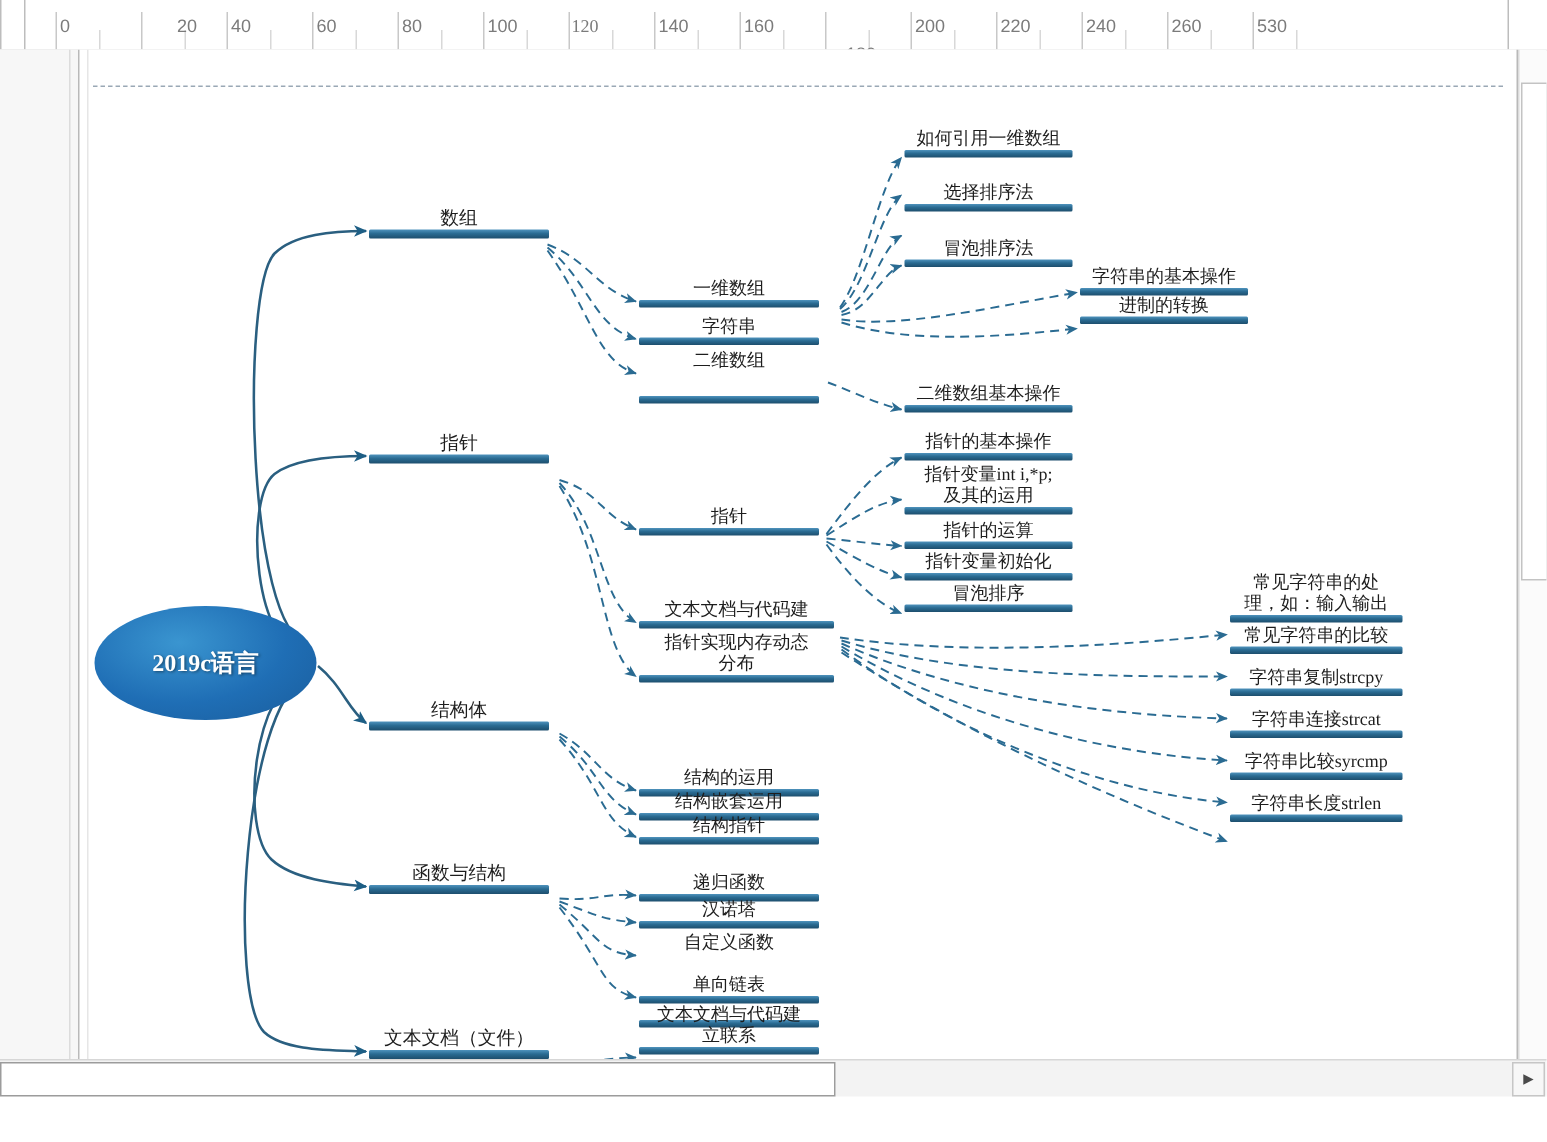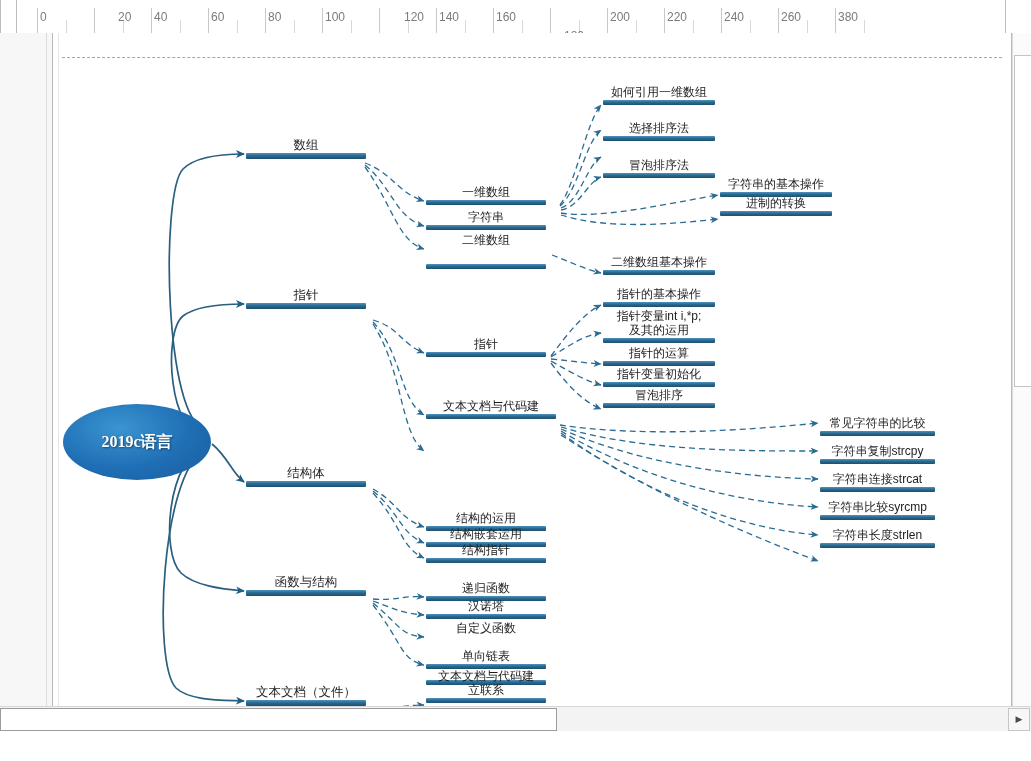--- a/index.html
+++ b/index.html
@@ -61,21 +61,21 @@
     text-shadow:1px 1px 2px rgba(0,0,0,.45);
   }
 
   .node{
     position:absolute;
     display:flex;flex-direction:column;justify-content:flex-end;
     align-items:center;
   }
   .node .txt{
     font-size:12px;color:#1d1d1d;line-height:14px;text-align:center;
-    white-space:pre-line;font-family:Liberation Sans, sans-serif;
+    white-space:pre-line;font-family:Liberation Serif, serif;
     letter-spacing:0px;
   }
   .node .bar{
     height:5px;width:100%;
     background:linear-gradient(to bottom,#4f93bd 0%,#2a6b92 45%,#1d4e6d 100%);
     border-radius:1px;margin-top:1px;
   }
   .node.lvl1 .bar{height:6px;}
   .node.lvl1 .txt{font-size:12.5px;}
 </style>
@@ -96,21 +96,21 @@
     <div class="rtick" style="left: 236.5px; top: 20px; height: 13px;"></div>
     <div class="rlabel" style="left: 208px;">60</div>
     <div class="rtick major" style="left: 265px;"></div>
     <div class="rtick" style="left: 293.5px; top: 20px; height: 13px;"></div>
     <div class="rlabel" style="left: 265px;">80</div>
     <div class="rtick major" style="left: 322px;"></div>
     <div class="rtick" style="left: 350.5px; top: 20px; height: 13px;"></div>
     <div class="rlabel" style="left: 322px;">100</div>
     <div class="rtick major" style="left: 379px;"></div>
     <div class="rtick" style="left: 407.5px; top: 20px; height: 13px;"></div>
-    <div class="rlabel" style="left: 401px;">120</div>
+    <div class="rlabel" style="left: 378px; font-family: Liberation Serif, serif;">120</div>
     <div class="rtick major" style="left: 436px;"></div>
     <div class="rtick" style="left: 464.5px; top: 20px; height: 13px;"></div>
     <div class="rlabel" style="left: 436px;">140</div>
     <div class="rtick major" style="left: 493px;"></div>
     <div class="rtick" style="left: 521.5px; top: 20px; height: 13px;"></div>
     <div class="rlabel" style="left: 493px;">160</div>
     <div class="rtick major" style="left: 550px;"></div>
     <div class="rtick" style="left: 578.5px; top: 20px; height: 13px;"></div>
     <div class="rlabel" style="left: 561px; margin-top: 19px;">180</div>
     <div class="rtick major" style="left: 607px;"></div>
@@ -120,21 +120,21 @@
     <div class="rtick" style="left: 692.5px; top: 20px; height: 13px;"></div>
     <div class="rlabel" style="left: 664px;">220</div>
     <div class="rtick major" style="left: 721px;"></div>
     <div class="rtick" style="left: 749.5px; top: 20px; height: 13px;"></div>
     <div class="rlabel" style="left: 721px;">240</div>
     <div class="rtick major" style="left: 778px;"></div>
     <div class="rtick" style="left: 806.5px; top: 20px; height: 13px;"></div>
     <div class="rlabel" style="left: 778px;">260</div>
     <div class="rtick major" style="left: 835px;"></div>
     <div class="rtick" style="left: 863.5px; top: 20px; height: 13px;"></div>
-    <div class="rlabel" style="left: 835px;">380</div>
+    <div class="rlabel" style="left: 835px;">530</div>
     <div class="redge" style="left: 0px;"></div>
     <div class="redge" style="left: 16px;"></div>
     <div class="redge" style="left: 1005px;"></div>
   </div>
 
 <div id="canvas-wrap">
   <div id="page">
     <div id="page-margin"></div>
   </div>
   <div id="gutter"></div>
@@ -232,20 +232,25 @@
       <div class="bar"></div>
     </div>
     <div class="node" style="left:426px;top:304px;width:120px;">
       <span class="txt">指针</span>
       <div class="bar"></div>
     </div>
     <div class="node" style="left:426px;top:366px;width:130px;">
       <span class="txt">文本文档与代码建</span>
       <div class="bar"></div>
     </div>
+    <div class="node" style="left:426px;top:388px;width:130px;">
+      <span class="txt">指针实现内存动态
+分布</span>
+      <div class="bar"></div>
+    </div>
     <div class="node" style="left:426px;top:478px;width:120px;">
       <span class="txt">结构的运用</span>
       <div class="bar"></div>
     </div>
     <div class="node" style="left:426px;top:494px;width:120px;">
       <span class="txt">结构嵌套运用</span>
       <div class="bar"></div>
     </div>
     <div class="node" style="left:426px;top:510px;width:120px;">
       <span class="txt">结构指针</span>
@@ -309,20 +314,25 @@
     <div class="node" style="left:603px;top:313px;width:112px;">
       <span class="txt">指针的运算</span>
       <div class="bar"></div>
     </div>
     <div class="node" style="left:603px;top:334px;width:112px;">
       <span class="txt">指针变量初始化</span>
       <div class="bar"></div>
     </div>
     <div class="node" style="left:603px;top:355px;width:112px;">
       <span class="txt">冒泡排序</span>
+      <div class="bar"></div>
+    </div>
+    <div class="node" style="left:820px;top:348px;width:115px;">
+      <span class="txt">常见字符串的处
+理，如：输入输出</span>
       <div class="bar"></div>
     </div>
     <div class="node" style="left:820px;top:383px;width:115px;">
       <span class="txt">常见字符串的比较</span>
       <div class="bar"></div>
     </div>
     <div class="node" style="left:820px;top:411px;width:115px;">
       <span class="txt">字符串复制strcpy</span>
       <div class="bar"></div>
     </div>

